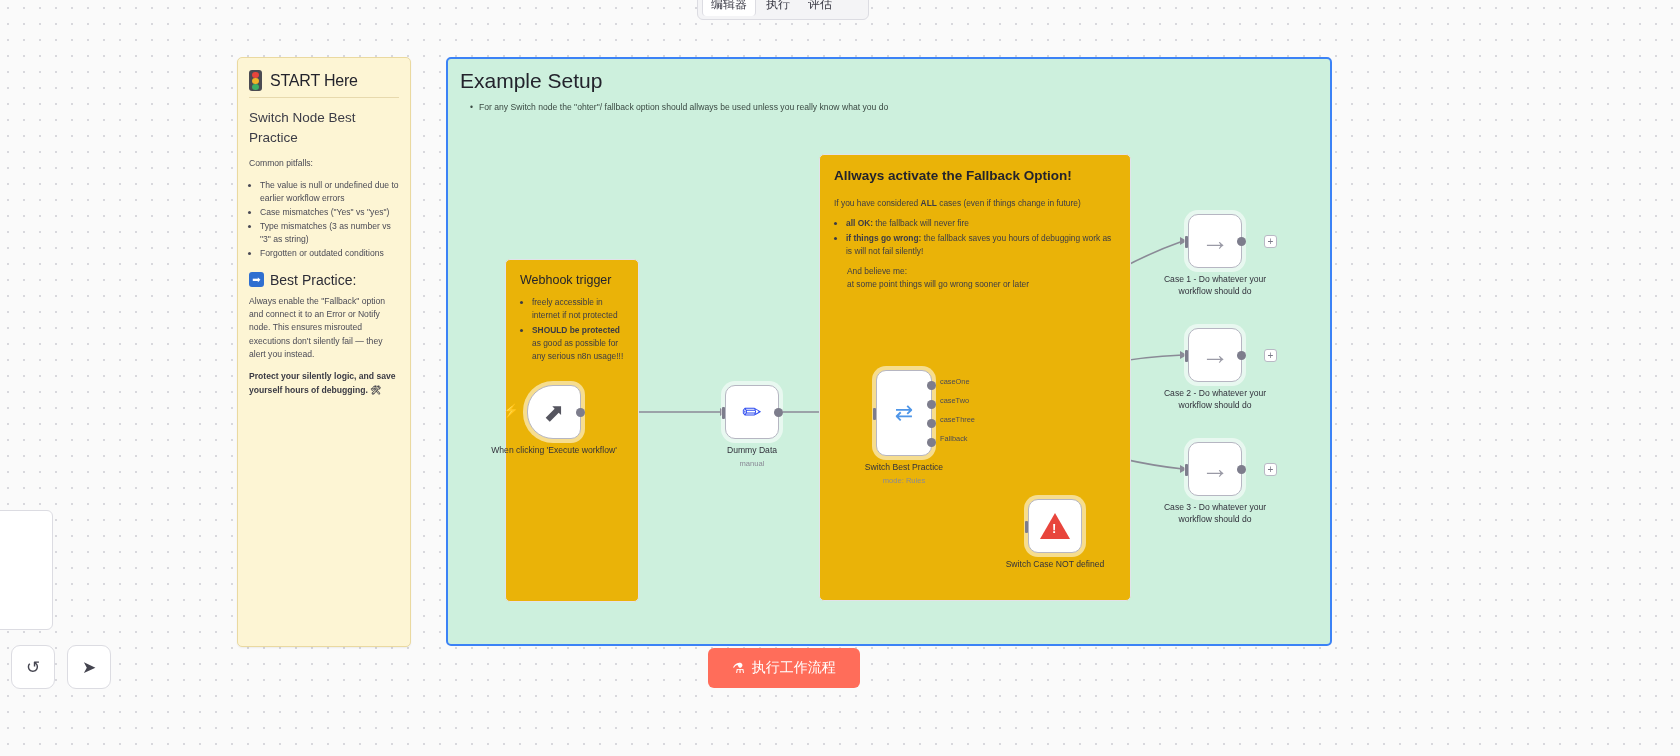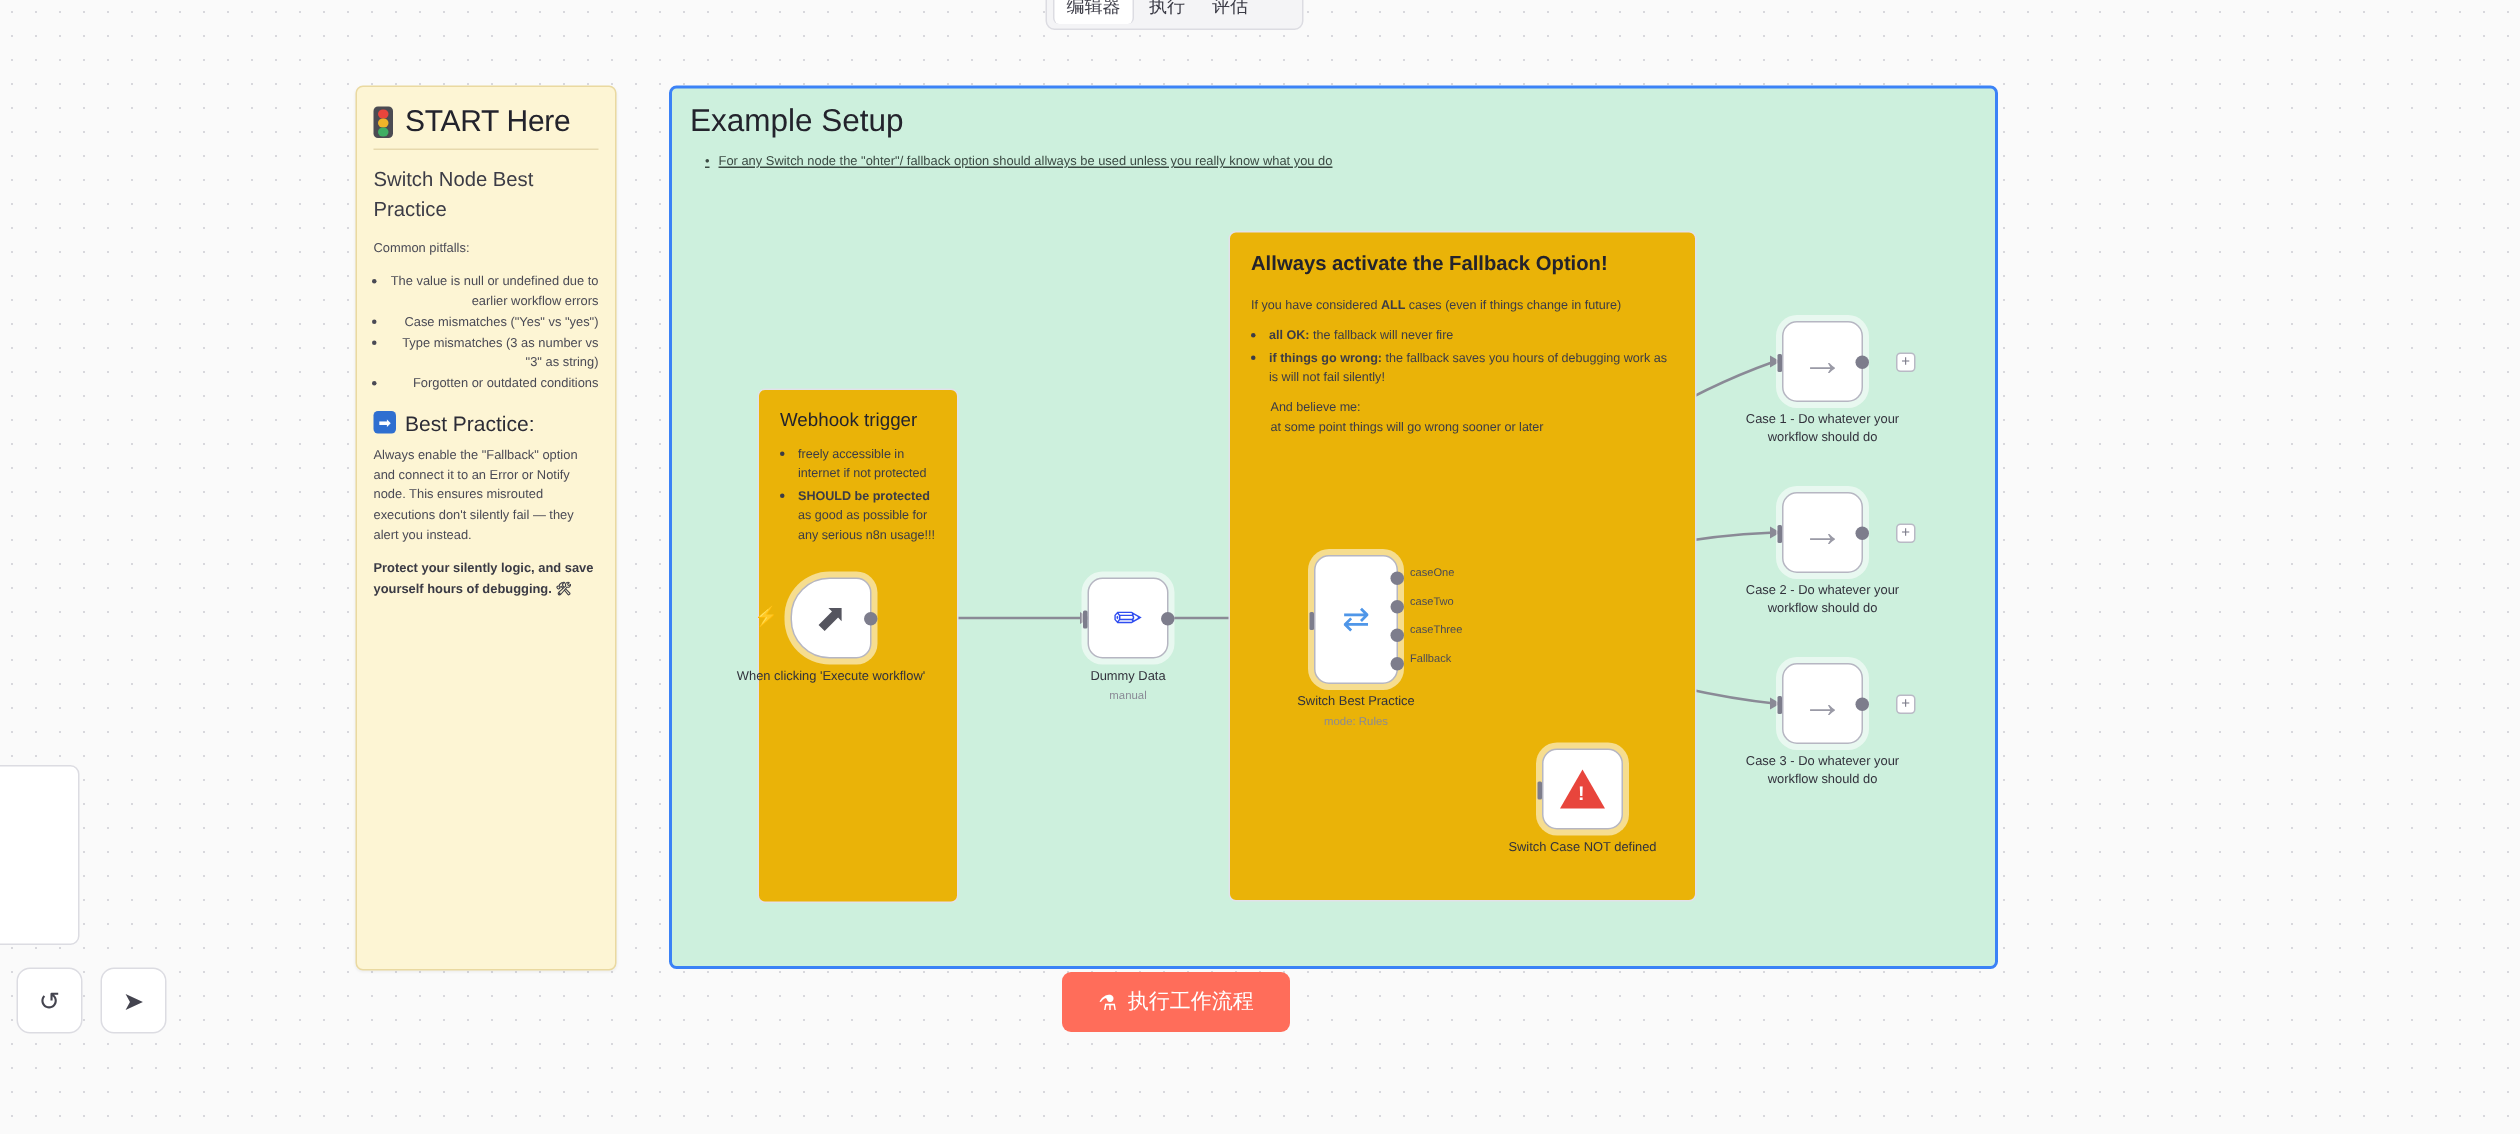--- a/index.html
+++ b/index.html
@@ -20,45 +20,45 @@
   .topbar .tab{ font-size:12px; color:#3b3b46; padding:3px 8px; border-radius:4px; white-space:nowrap;}
   .topbar .tab.active{ background:#fff; border:1px solid #dcdce2; border-bottom:none;}
   
   .sticky-yellow{
     position:absolute; left:237px; top:57px; width:174px; height:590px;
     background:#fdf5d4; border:1px solid #ead9a0; border-radius:5px;
     padding:12px 11px; overflow:hidden;
     box-shadow:0 1px 2px rgba(0,0,0,.06);
   }
   .sticky-yellow h1{
-    font-size:20px; font-weight:400; color:#23232c; letter-spacing:-.2px;
+    font-size:16px; font-weight:400; color:#23232c; letter-spacing:-.2px;
     display:flex; align-items:center; gap:8px; margin-bottom:4px;
   }
   .sticky-yellow .divider{ border-bottom:1px solid #e7d9ad; margin:6px 0 10px 0;}
   .sticky-yellow h2{ font-size:13.5px; font-weight:500; color:#3c3c46; line-height:1.45; margin-bottom:10px;}
   .sticky-yellow p{ font-size:8.6px; color:#4a4a55; line-height:1.55; margin-bottom:9px;}
   .sticky-yellow ul{ margin:0 0 9px 11px; }
-  .sticky-yellow li{ font-size:8.6px; color:#4a4a55; line-height:1.5; margin-bottom:1px;text-align:right;}
+  .sticky-yellow li{ font-size:8.6px; color:#4a4a55; line-height:1.5; margin-bottom:1px;}
   .sticky-yellow h3{
     font-size:14px; font-weight:500; color:#2c2c36; margin:12px 0 7px 0;
     display:flex; align-items:center; gap:6px;
   }
   .sticky-yellow .strong{ font-weight:700; color:#3a3a44;}
   .traffic{ width:13px; height:21px; background:#4b4b52; border-radius:3px;
     display:flex; flex-direction:column; align-items:center; justify-content:space-around; padding:1.5px 0;}
   .traffic i{ width:6.5px; height:6px; border-radius:50%;}
   .ico-arrow-box{ width:15px; height:15px; background:#2f6fd0; border-radius:3px; color:#fff;
     font-size:10px; display:flex; align-items:center; justify-content:center;}
   
   .canvas-green{
     position:absolute; left:446px; top:57px; width:886px; height:589px;
     background:#cdf0dd; border:2px solid #3b82f6; border-radius:5px;
   }
   .canvas-green h1{ position:absolute; left:12px; top:10px; font-size:21px; font-weight:400; color:#23232c;}
-  .canvas-green .note{ position:absolute; left:22px; top:43px; font-size:8.6px; color:#3b4a43;text-decoration:underline;}
+  .canvas-green .note{ position:absolute; left:22px; top:43px; font-size:8.6px; color:#3b4a43;}
   .canvas-green .note:before{ content:"•"; margin-right:6px; }
   
   .sticky-white{
     position:absolute; background:#eab308; border:1px solid #e2e2ea; border-radius:5px;
     padding:13px 14px; overflow:hidden;
   }
   .sticky-white h2{ font-size:13.5px; font-weight:700; color:#23232c; margin-bottom:14px;}
   .sticky-white h3{ font-size:12.5px; font-weight:500; color:#23232c; margin-bottom:9px;}
   .sticky-white p{ font-size:8.4px; color:#3c3c46; line-height:1.55; margin-bottom:7px;}
   .sticky-white ul{ margin:0 0 7px 12px;}

